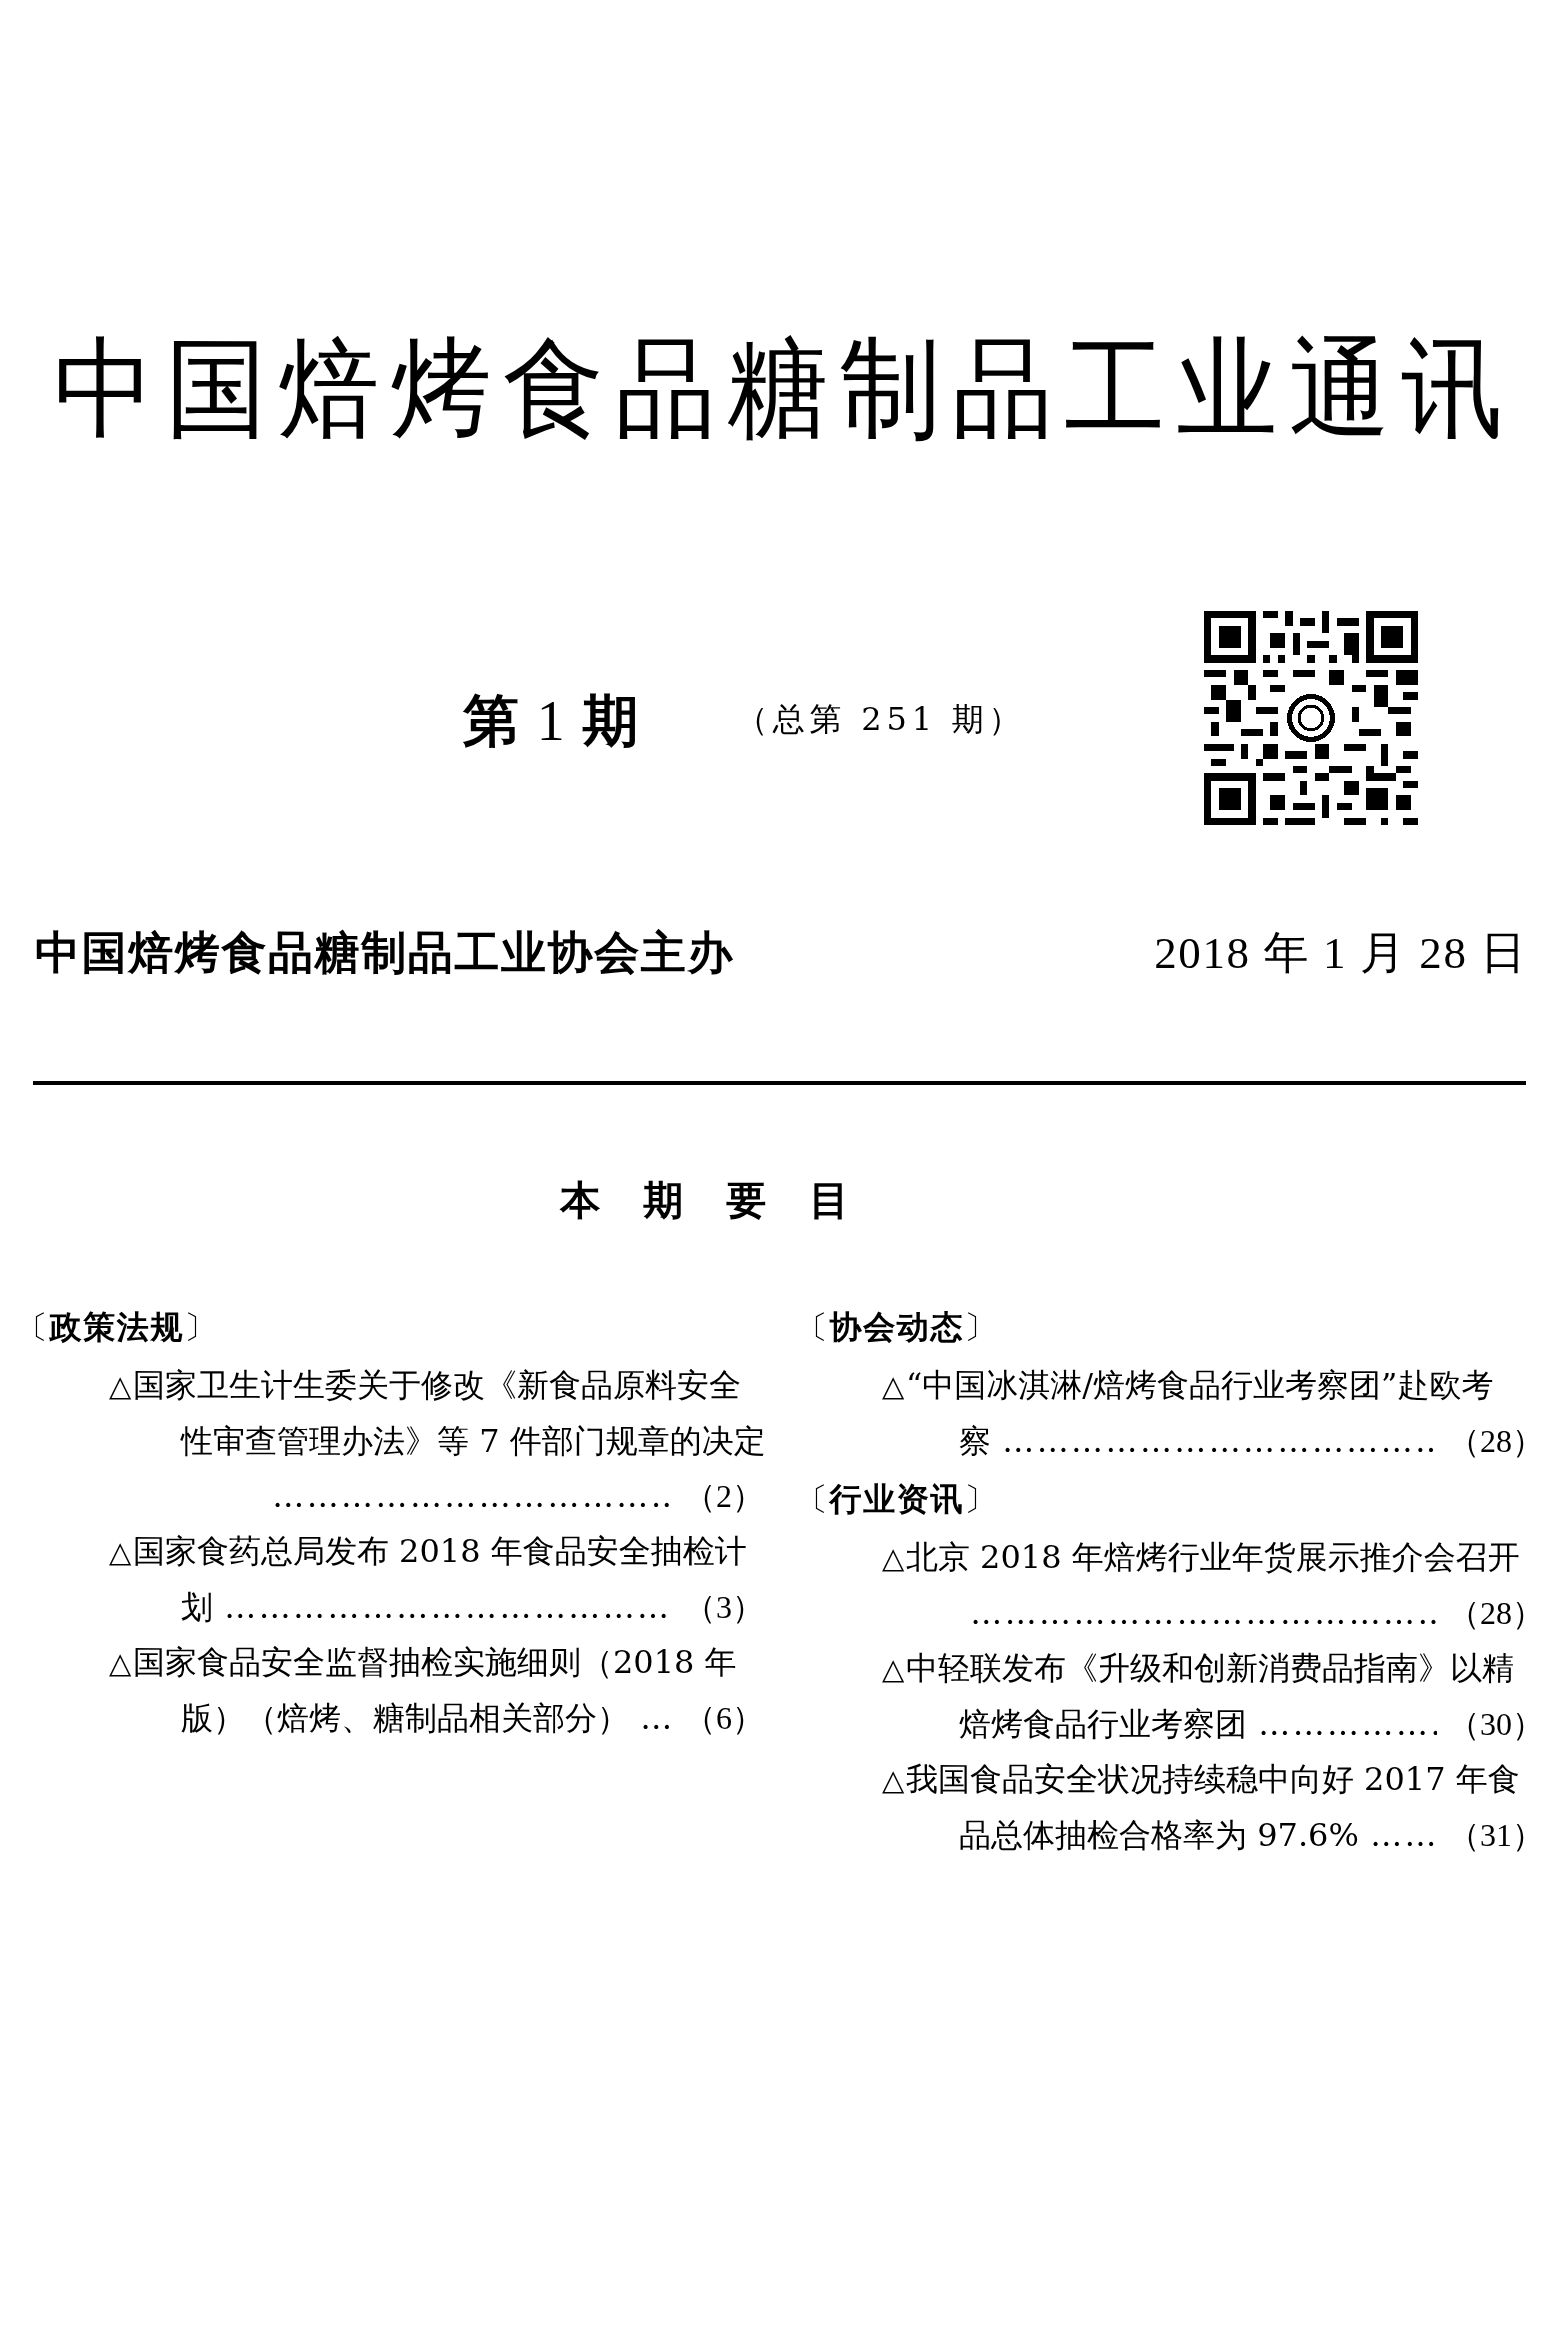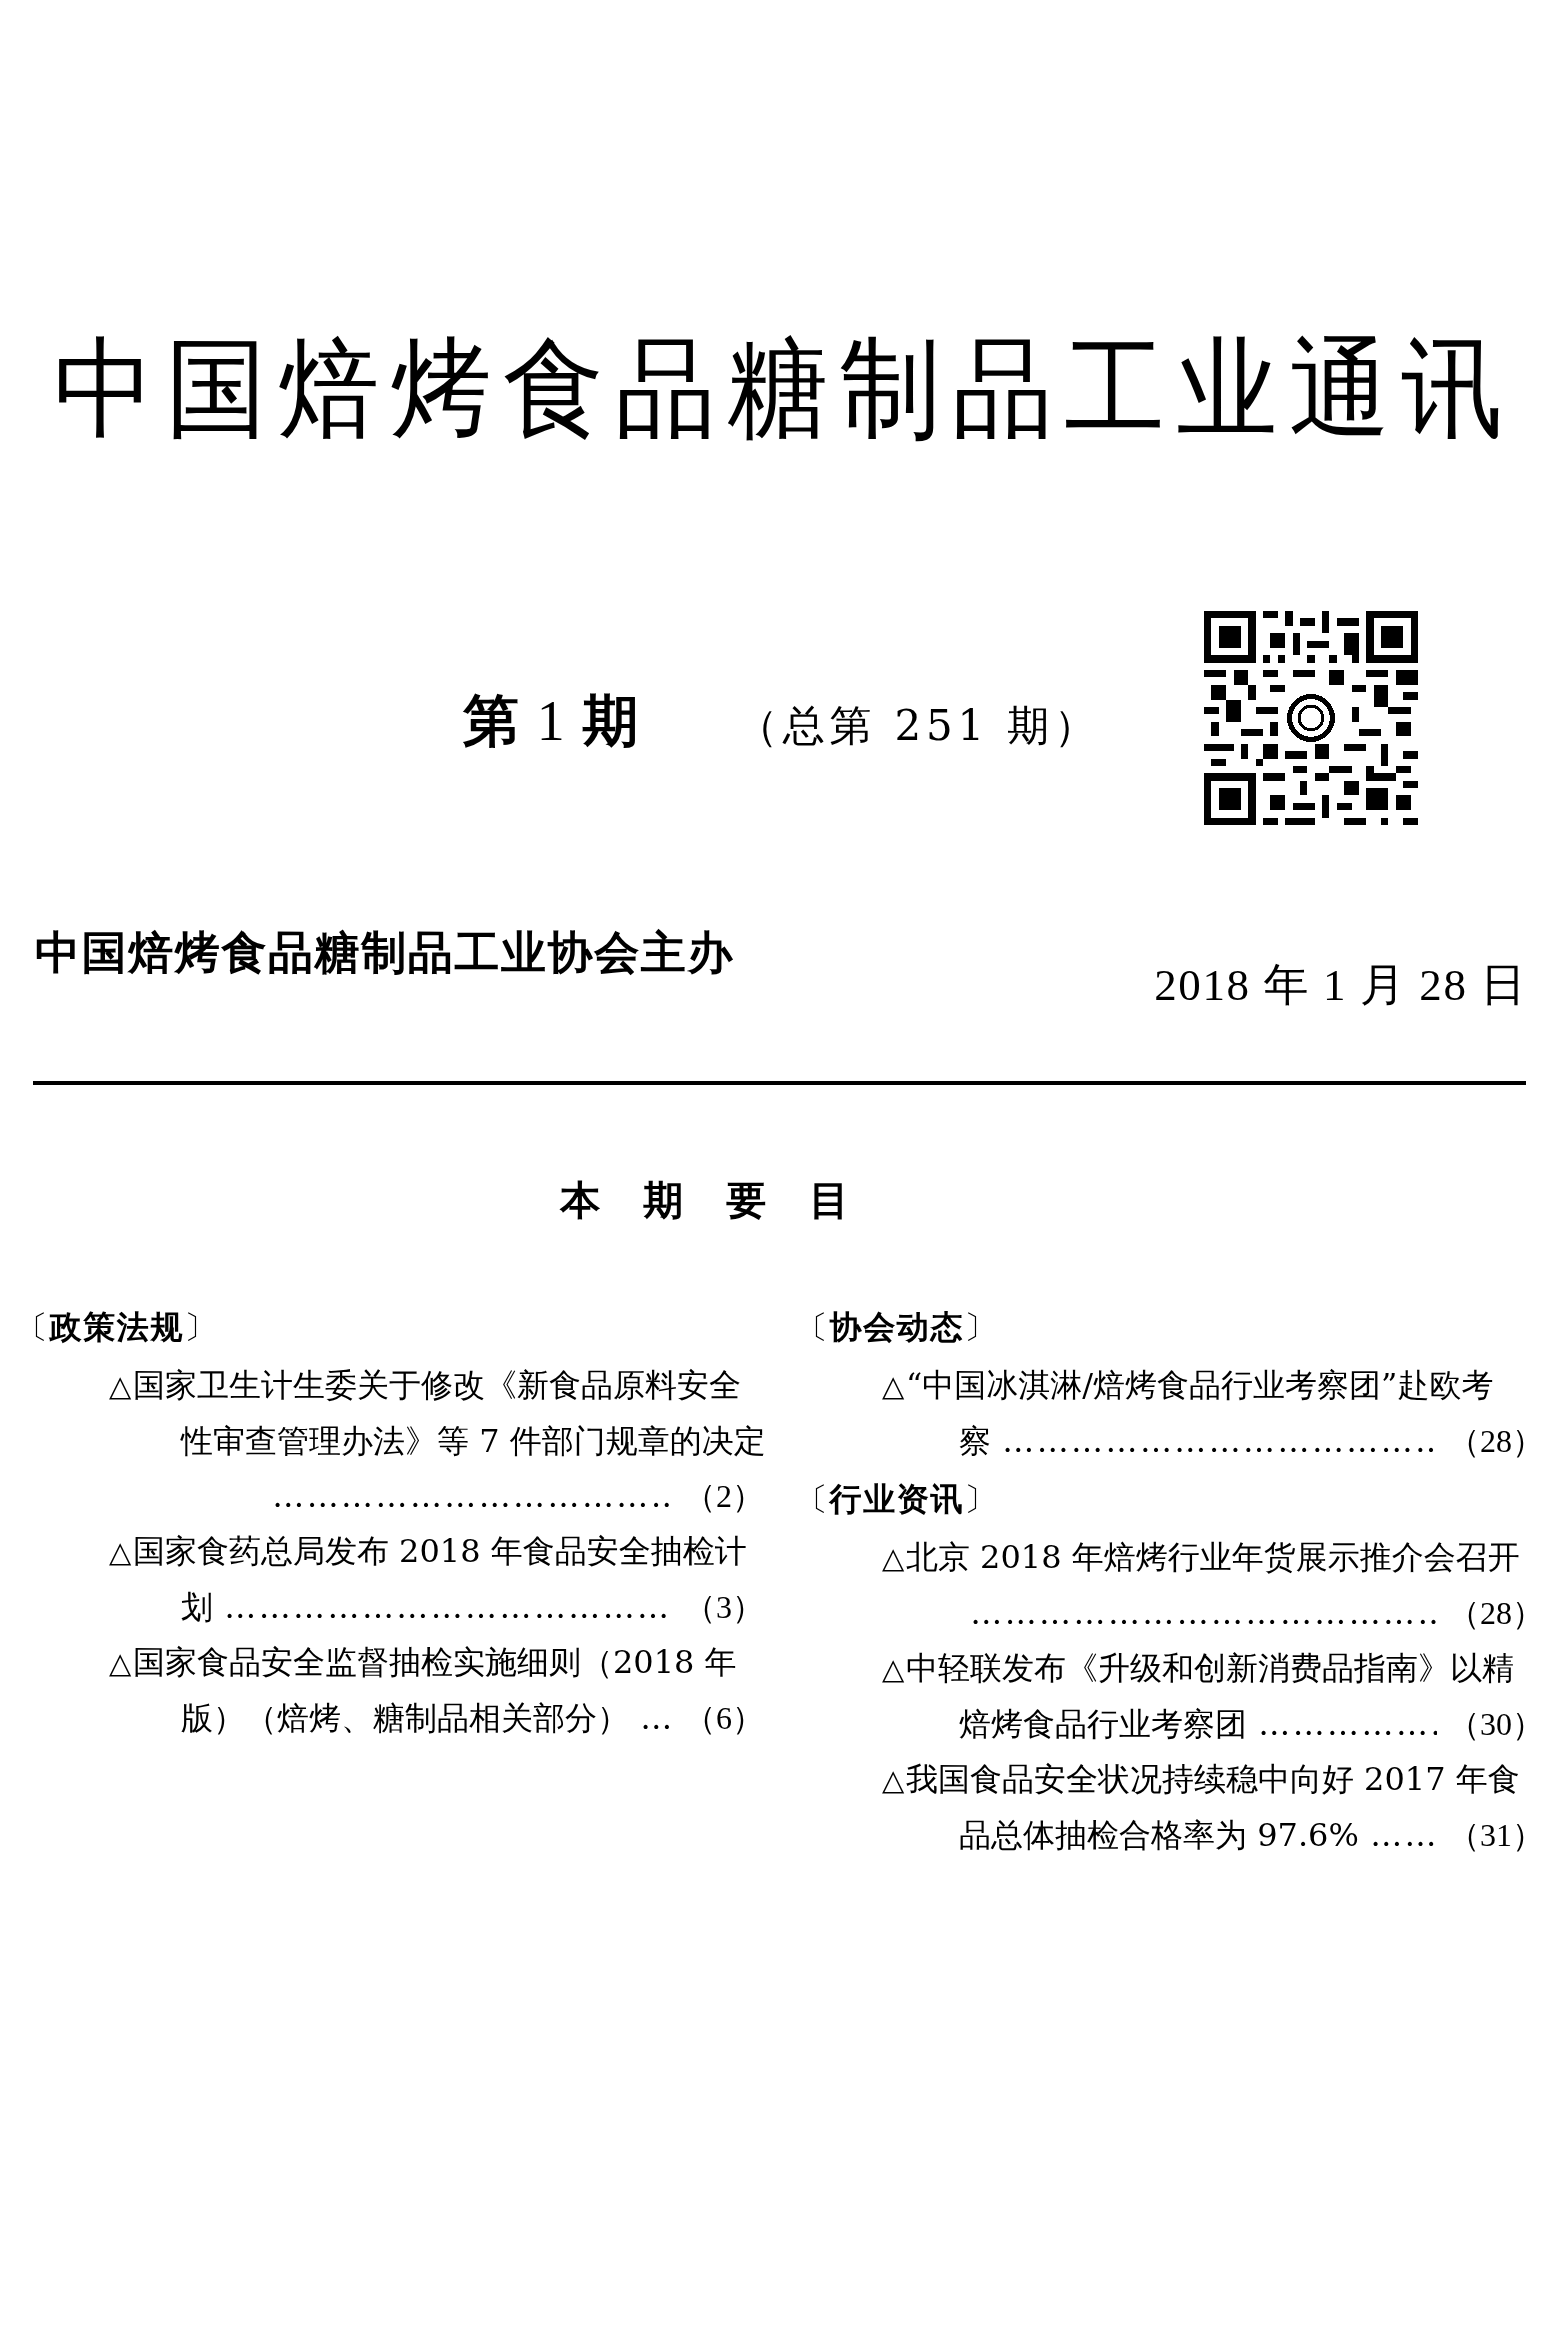--- a/index.html
+++ b/index.html
@@ -10,27 +10,27 @@
   .abs { position: absolute; }
   .title {
     left: 0; width: 1567px; top: 334px; text-align: center;
     font-family: "DejaVu Sans", "Liberation Sans", sans-serif;
     font-size: 101px; font-weight: normal; letter-spacing: 11.3px; line-height: 1;
     transform: scaleY(1.08); transform-origin: top center;
   }
   .issue { left: 463px; top: 684px; font-size: 56px; font-weight: bold;
     font-family: "DejaVu Sans", "Liberation Sans", sans-serif; letter-spacing: 3.2px; }
   .issue .num { font-family: "Liberation Serif", serif; font-weight: normal; margin: 0 14.5px; }
-  .total { left: 736px; top: 698px; font-size: 42px; letter-spacing: 4.8px;
+  .total { left: 736px; top: 698px; font-size: 32px; letter-spacing: 4.8px;
     font-family: "DejaVu Serif", serif; }
   .qr { left: 1204px; top: 611px; width: 214px; height: 214px; }
   .org { left: 35px; top: 923px; font-size: 45px; font-weight: bold;
     font-family: "DejaVu Sans", "Liberation Sans", sans-serif; letter-spacing: 1.6px; text-align: center; }
   .date { right: 40px; top: 923px; font-size: 45px;
-    font-family: "Liberation Serif", "DejaVu Serif", serif; letter-spacing: 1.6px; margin-top: 32px; }
+    font-family: "Liberation Serif", "DejaVu Serif", serif; letter-spacing: 1.6px; }
   .rule { left: 33px; top: 1081px; width: 1493px; height: 4px; background: #000; }
   .toc-title { left: 0; width: 1424px; top: 1173px; text-align: center;
     font-size: 40px; font-weight: bold; letter-spacing: 14.5px;
     font-family: "DejaVu Sans", "Liberation Sans", sans-serif; }
   .col { width: 748px; }
   .col.left { left: 16px; top: 1297px; }
   .col.right { left: 796px; top: 1297px; }
   .section-head { font-size: 32px; font-weight: bold; line-height: 61px; height: 61px;
     font-family: "DejaVu Sans", "Liberation Sans", sans-serif; letter-spacing: 1.6px; }
   .section-head .br { font-weight: normal; font-family: "DejaVu Serif", serif; }

